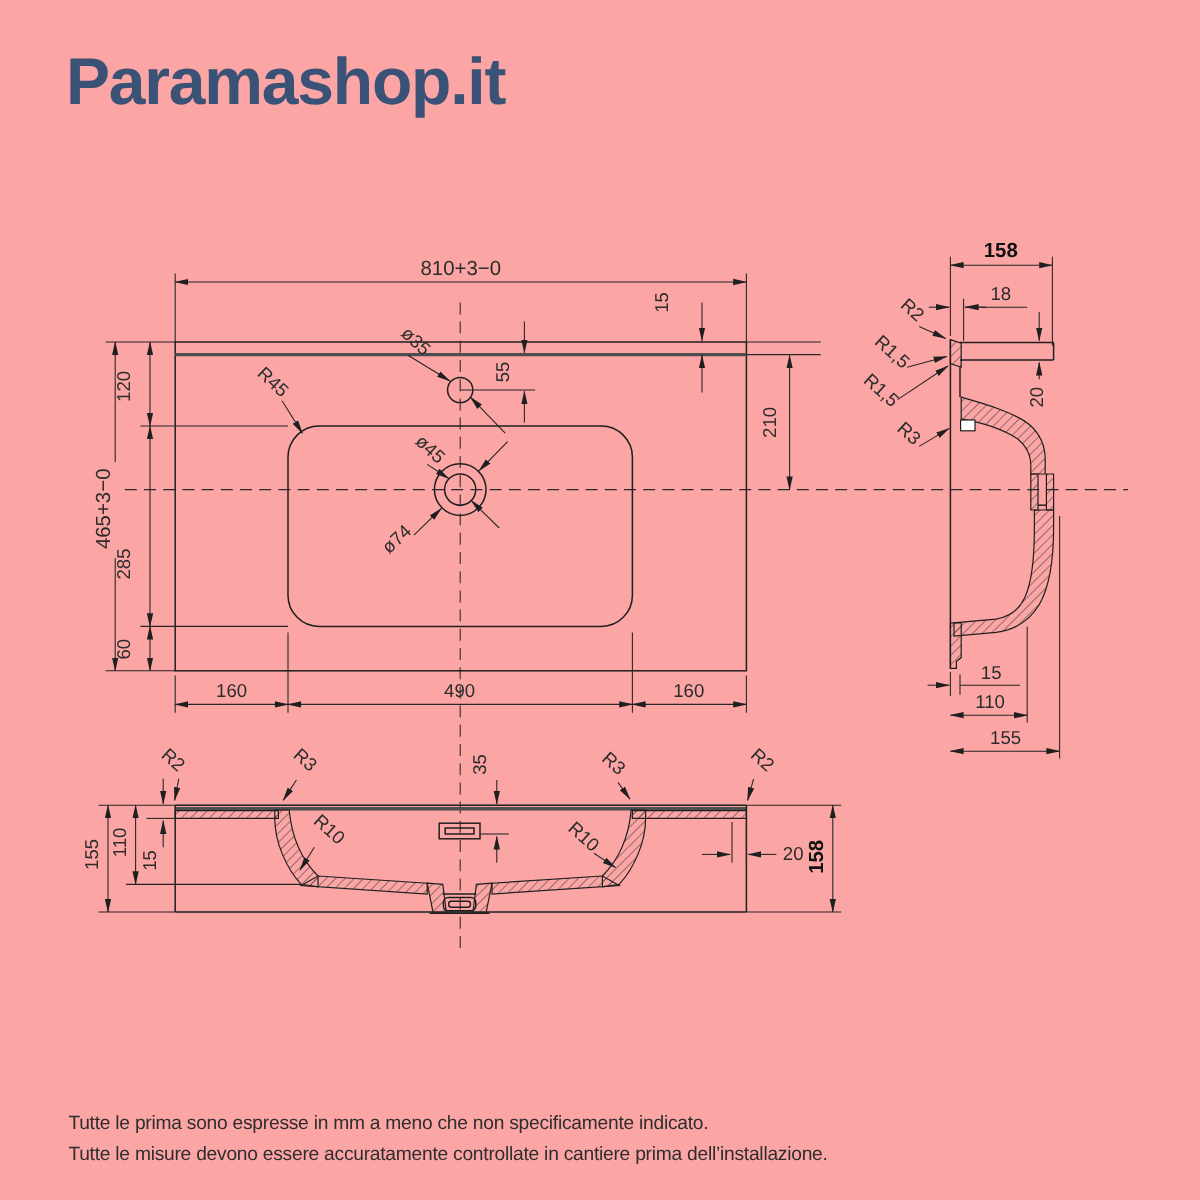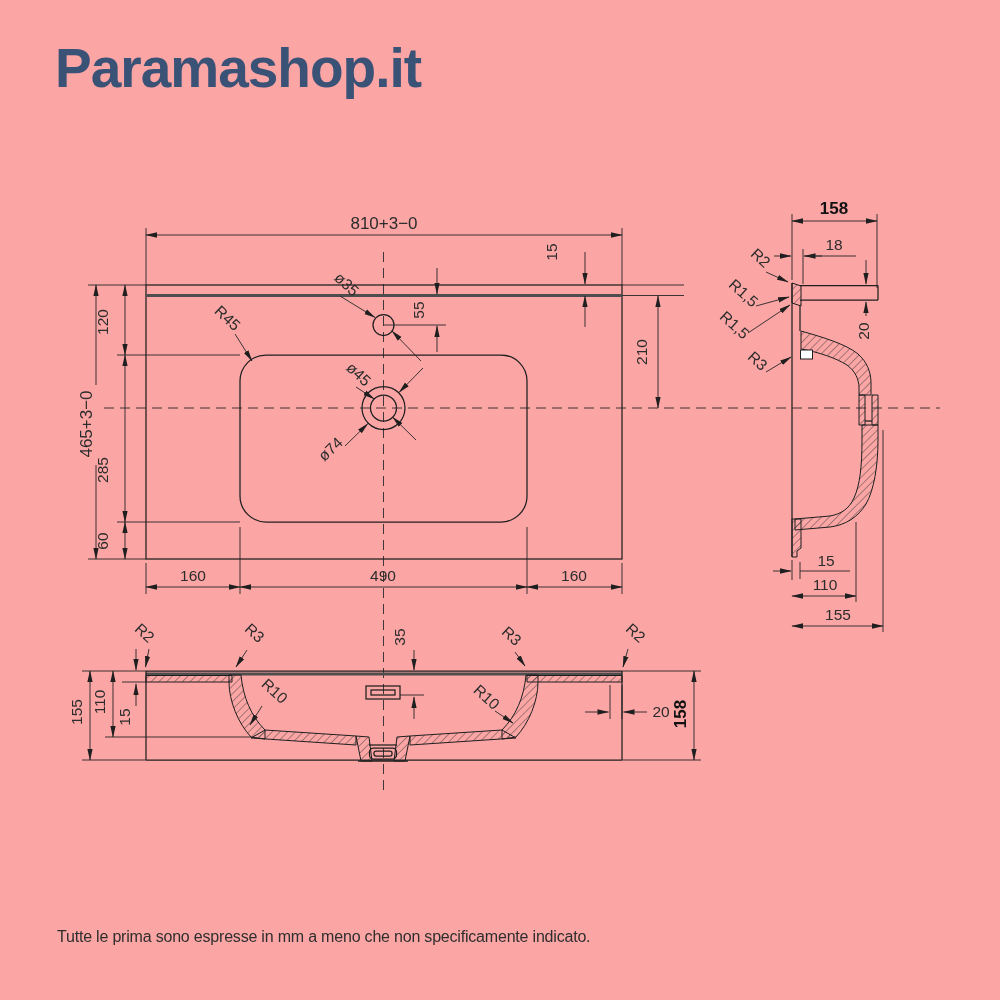--- a/index.html
+++ b/index.html
@@ -227,15 +227,16 @@
       <line class="dl" x1="495" y1="711" x2="513" y2="723" marker-end="url(#arr)"></line>
       <text class="d" transform="translate(508,640) rotate(42)" text-anchor="middle">R3</text>
       <line class="dl" x1="515" y1="652" x2="525" y2="666" marker-end="url(#arr)"></line>
       <text class="d" transform="translate(632,637) rotate(42)" text-anchor="middle">R2</text>
       <line class="dl" x1="628" y1="649" x2="623" y2="667" marker-end="url(#arr)"></line>
     </g>
   </svg>
 
   <div class="footer">
     <div>Tutte le prima sono espresse in mm a meno che non specificamente indicato.</div>
+    <div>Tutte le misure devono essere accuratamente controllate in cantiere prima dell’installazione.</div>
   </div>
 
 </div>
 
 </body></html>

